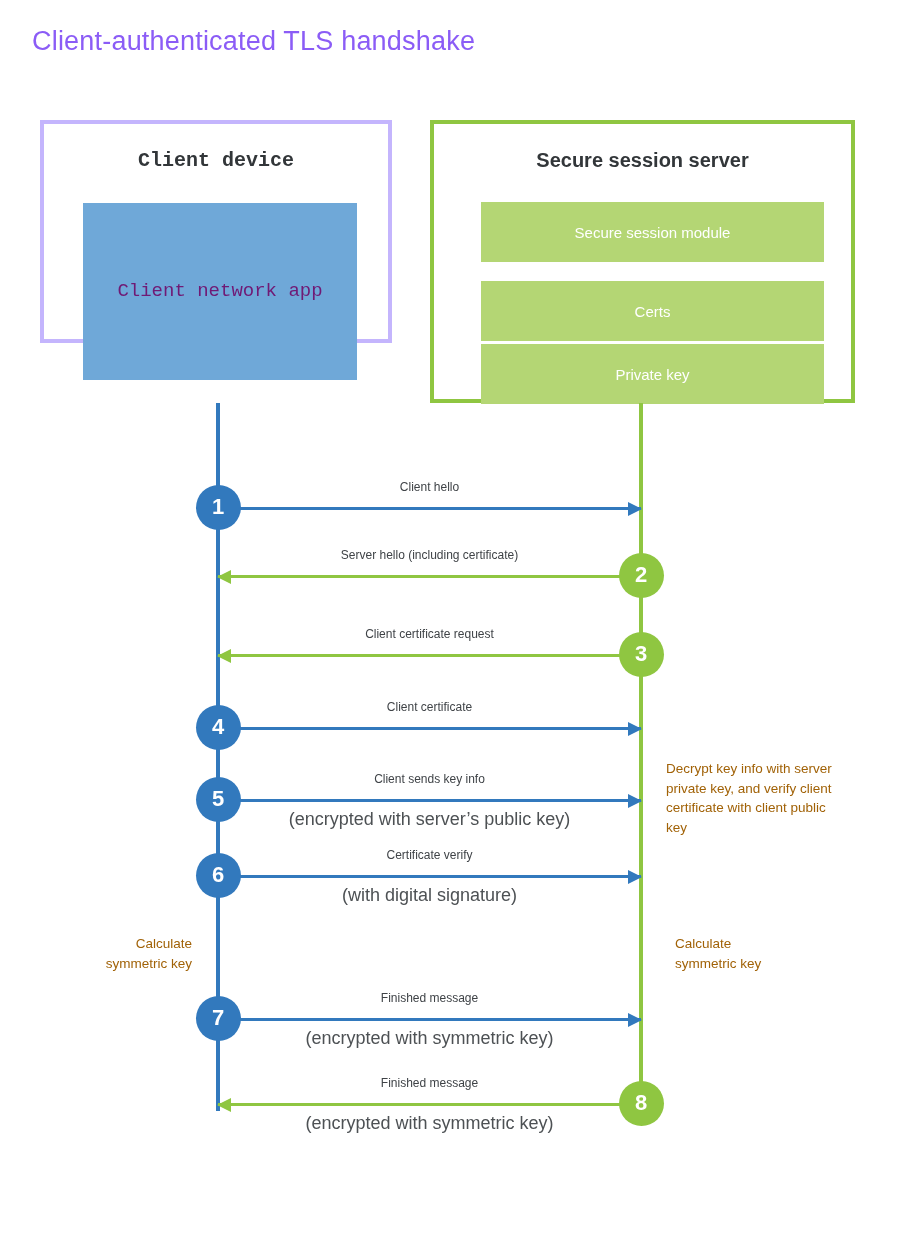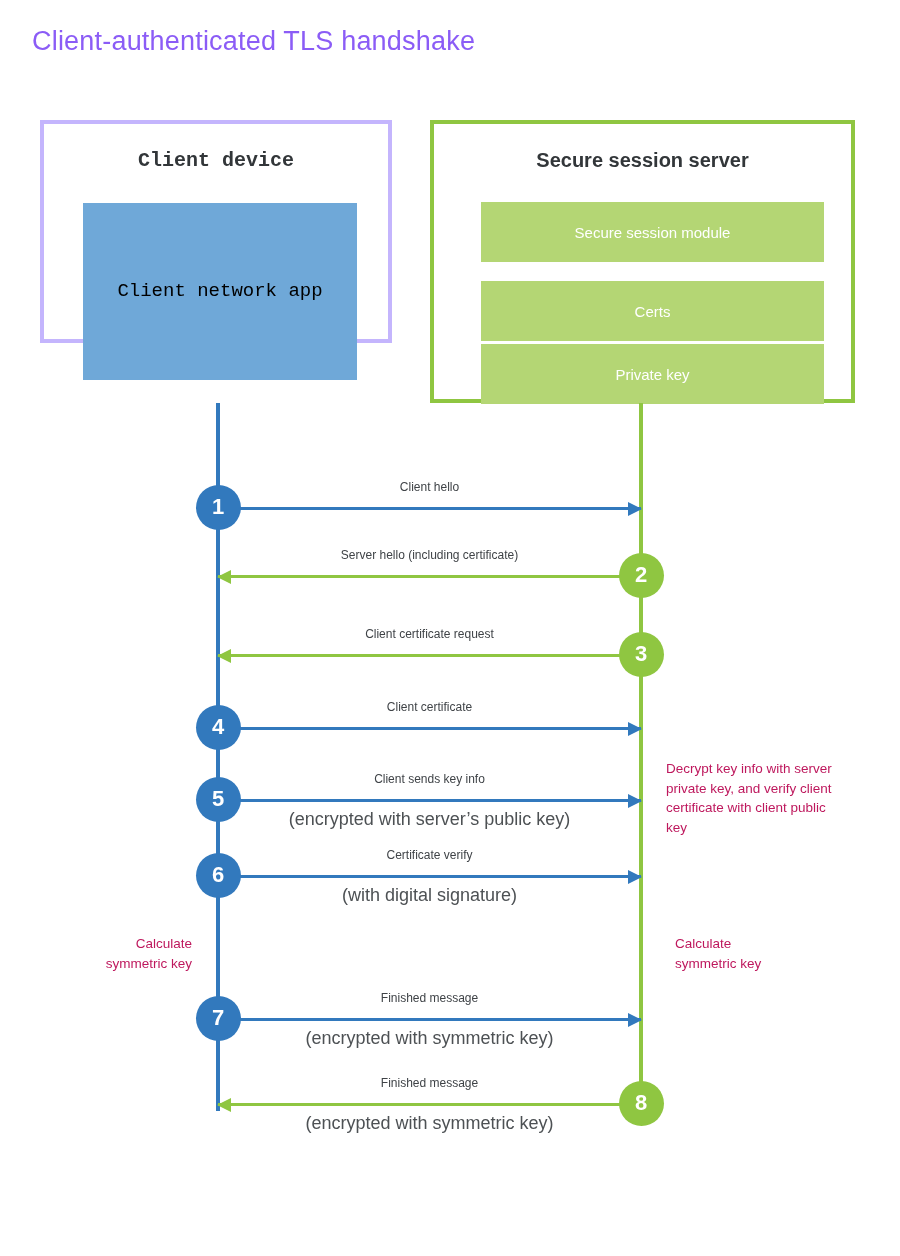--- a/index.html
+++ b/index.html
@@ -59,21 +59,21 @@
     color: #323639;
   }
 
   #client-app {
     position: absolute;
     left: 39px;
     top: 79px;
     width: 274px;
     height: 177px;
     background: #6fa8d8;
-    color: #000000;
+    color: #701a75;
     font-size: 19px;
     display: flex;
     align-items: center;
     justify-content: center;
     text-align: center;
     line-height: 1.35;
   }
 
   .server-bar {
     position: absolute;
@@ -185,21 +185,21 @@
     font-size: 18px;
     color: #4d5154;
     top: 10px;
     white-space: nowrap;
   }
 
   
   .side-note {
     position: absolute;
     font-size: 13.5px;
-    color: #be185d;
+    color: #a16207;
     line-height: 1.45;
     white-space: pre-line;
   }
   #note-client-calc {
     left: 52px;
     top: 934px;
     width: 140px;
     text-align: right;
   }
   #note-server-calc {

